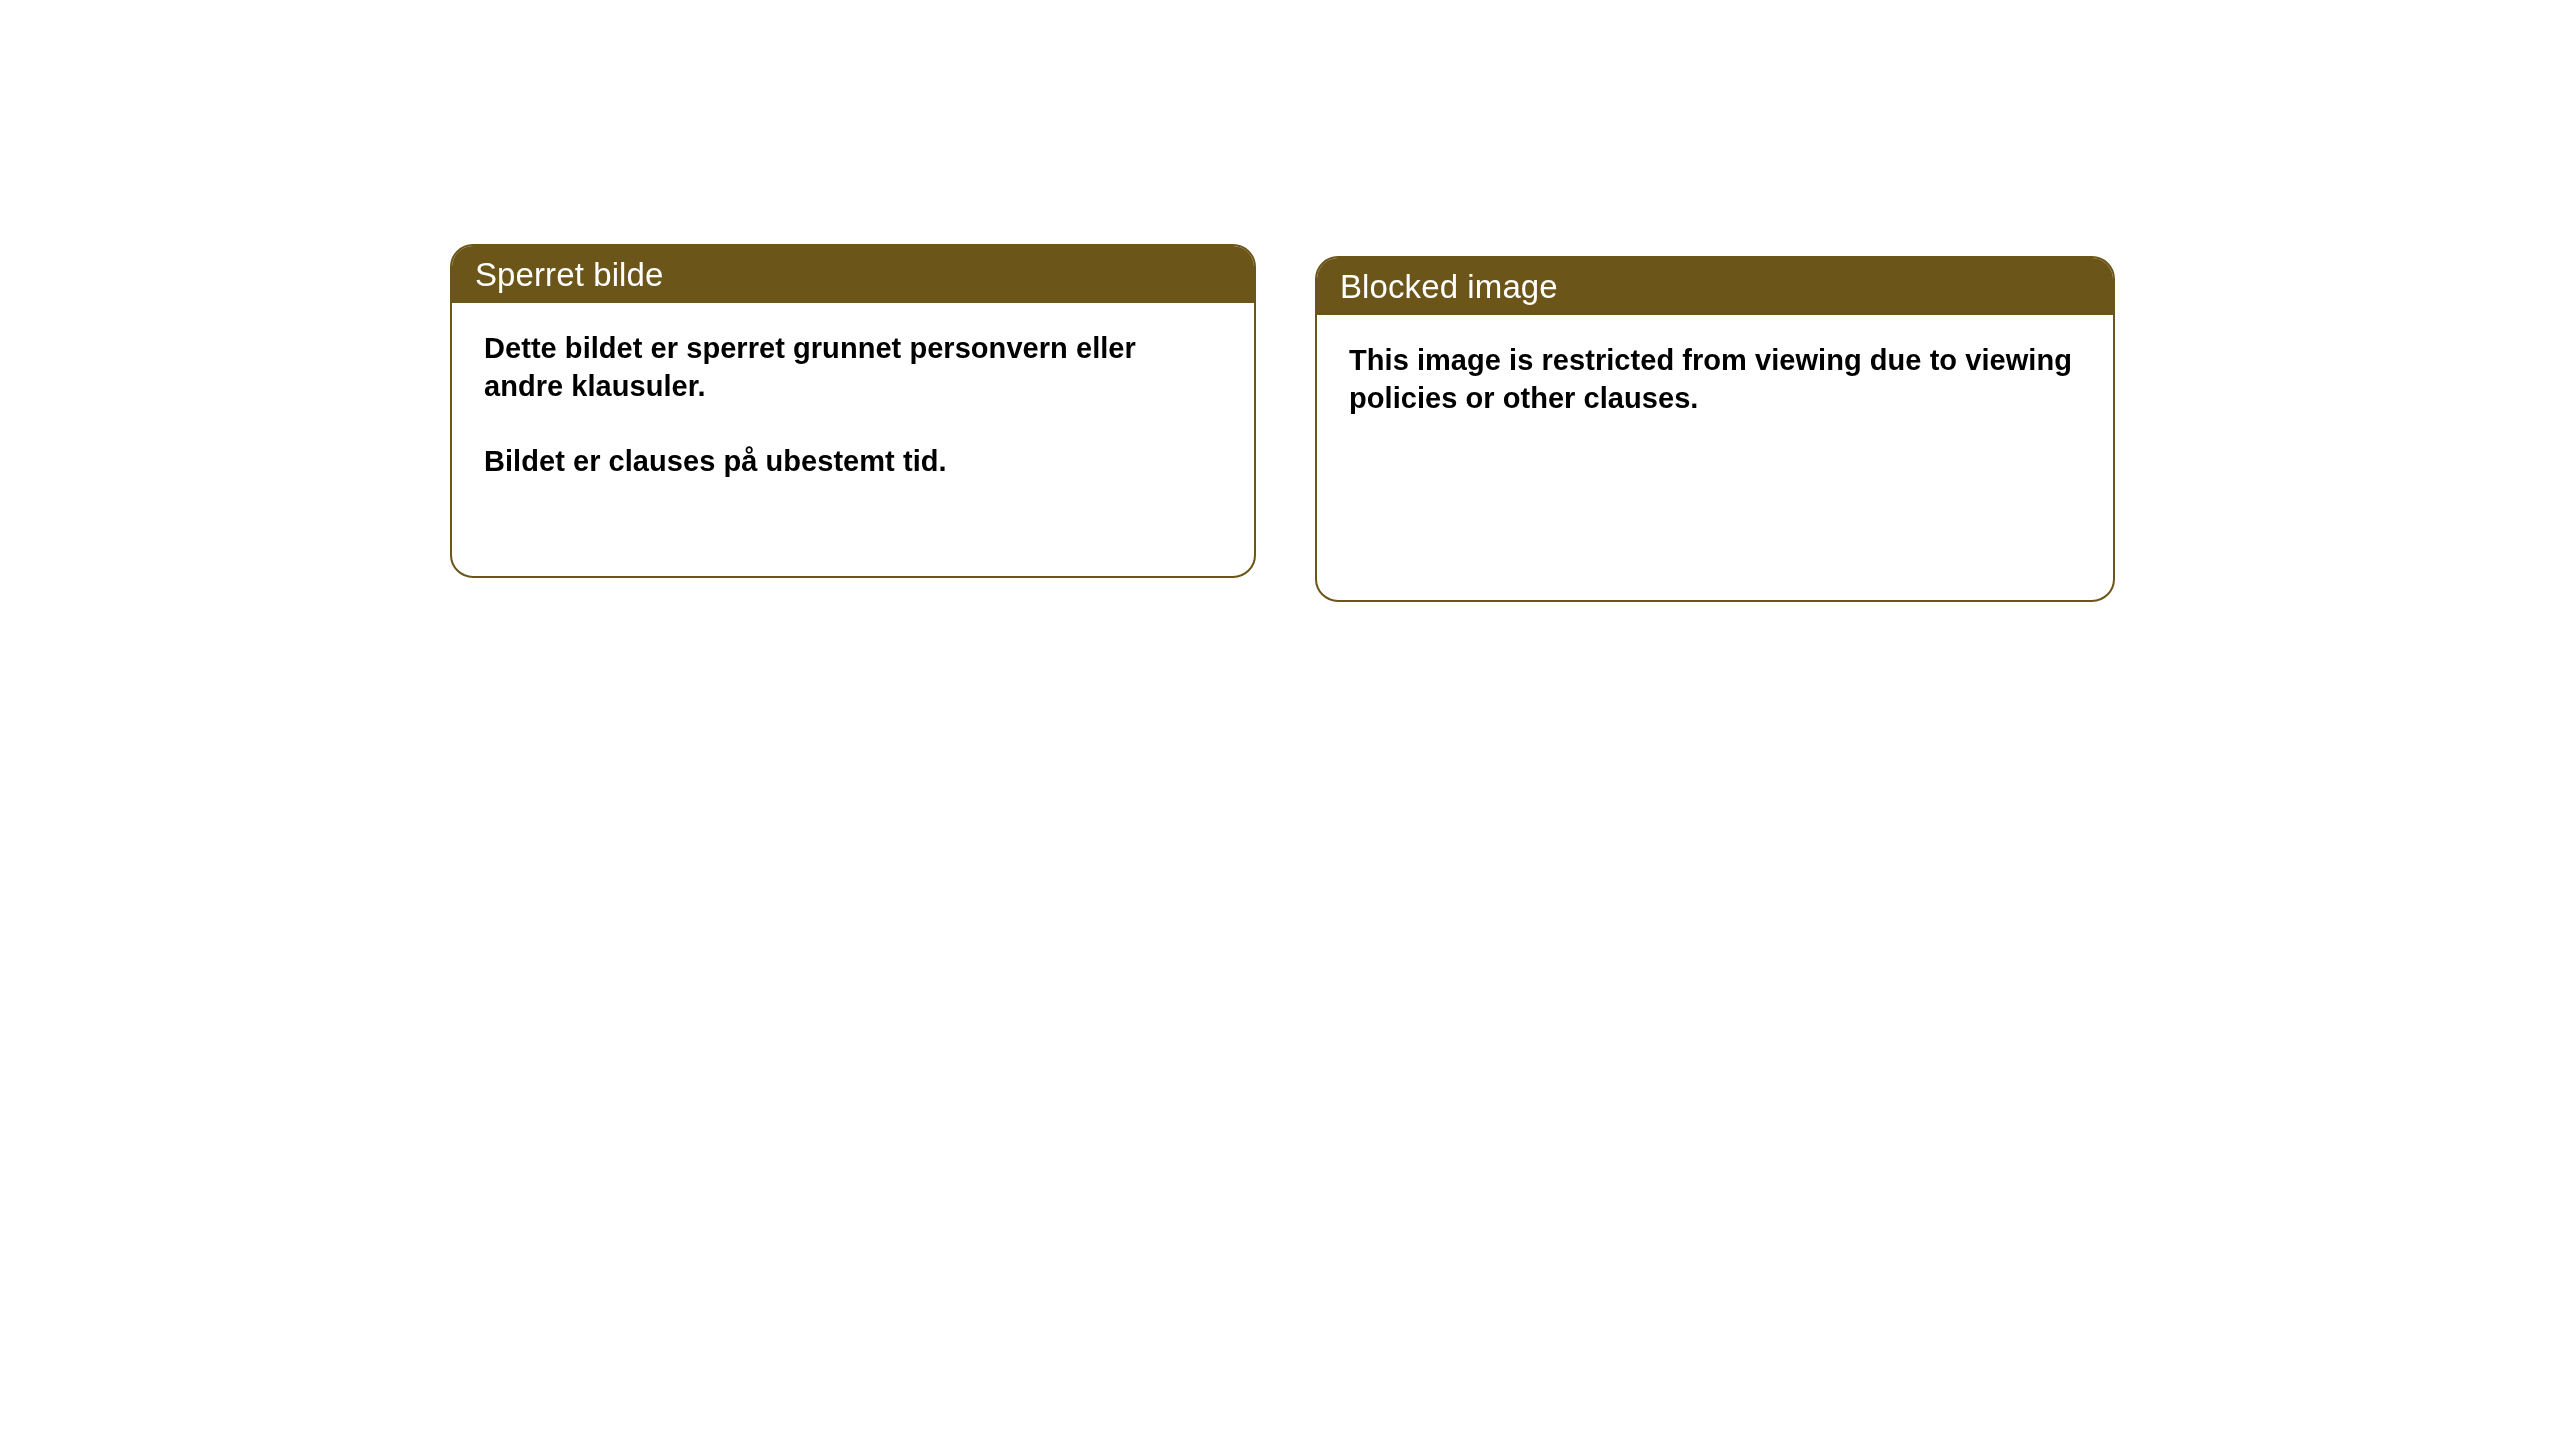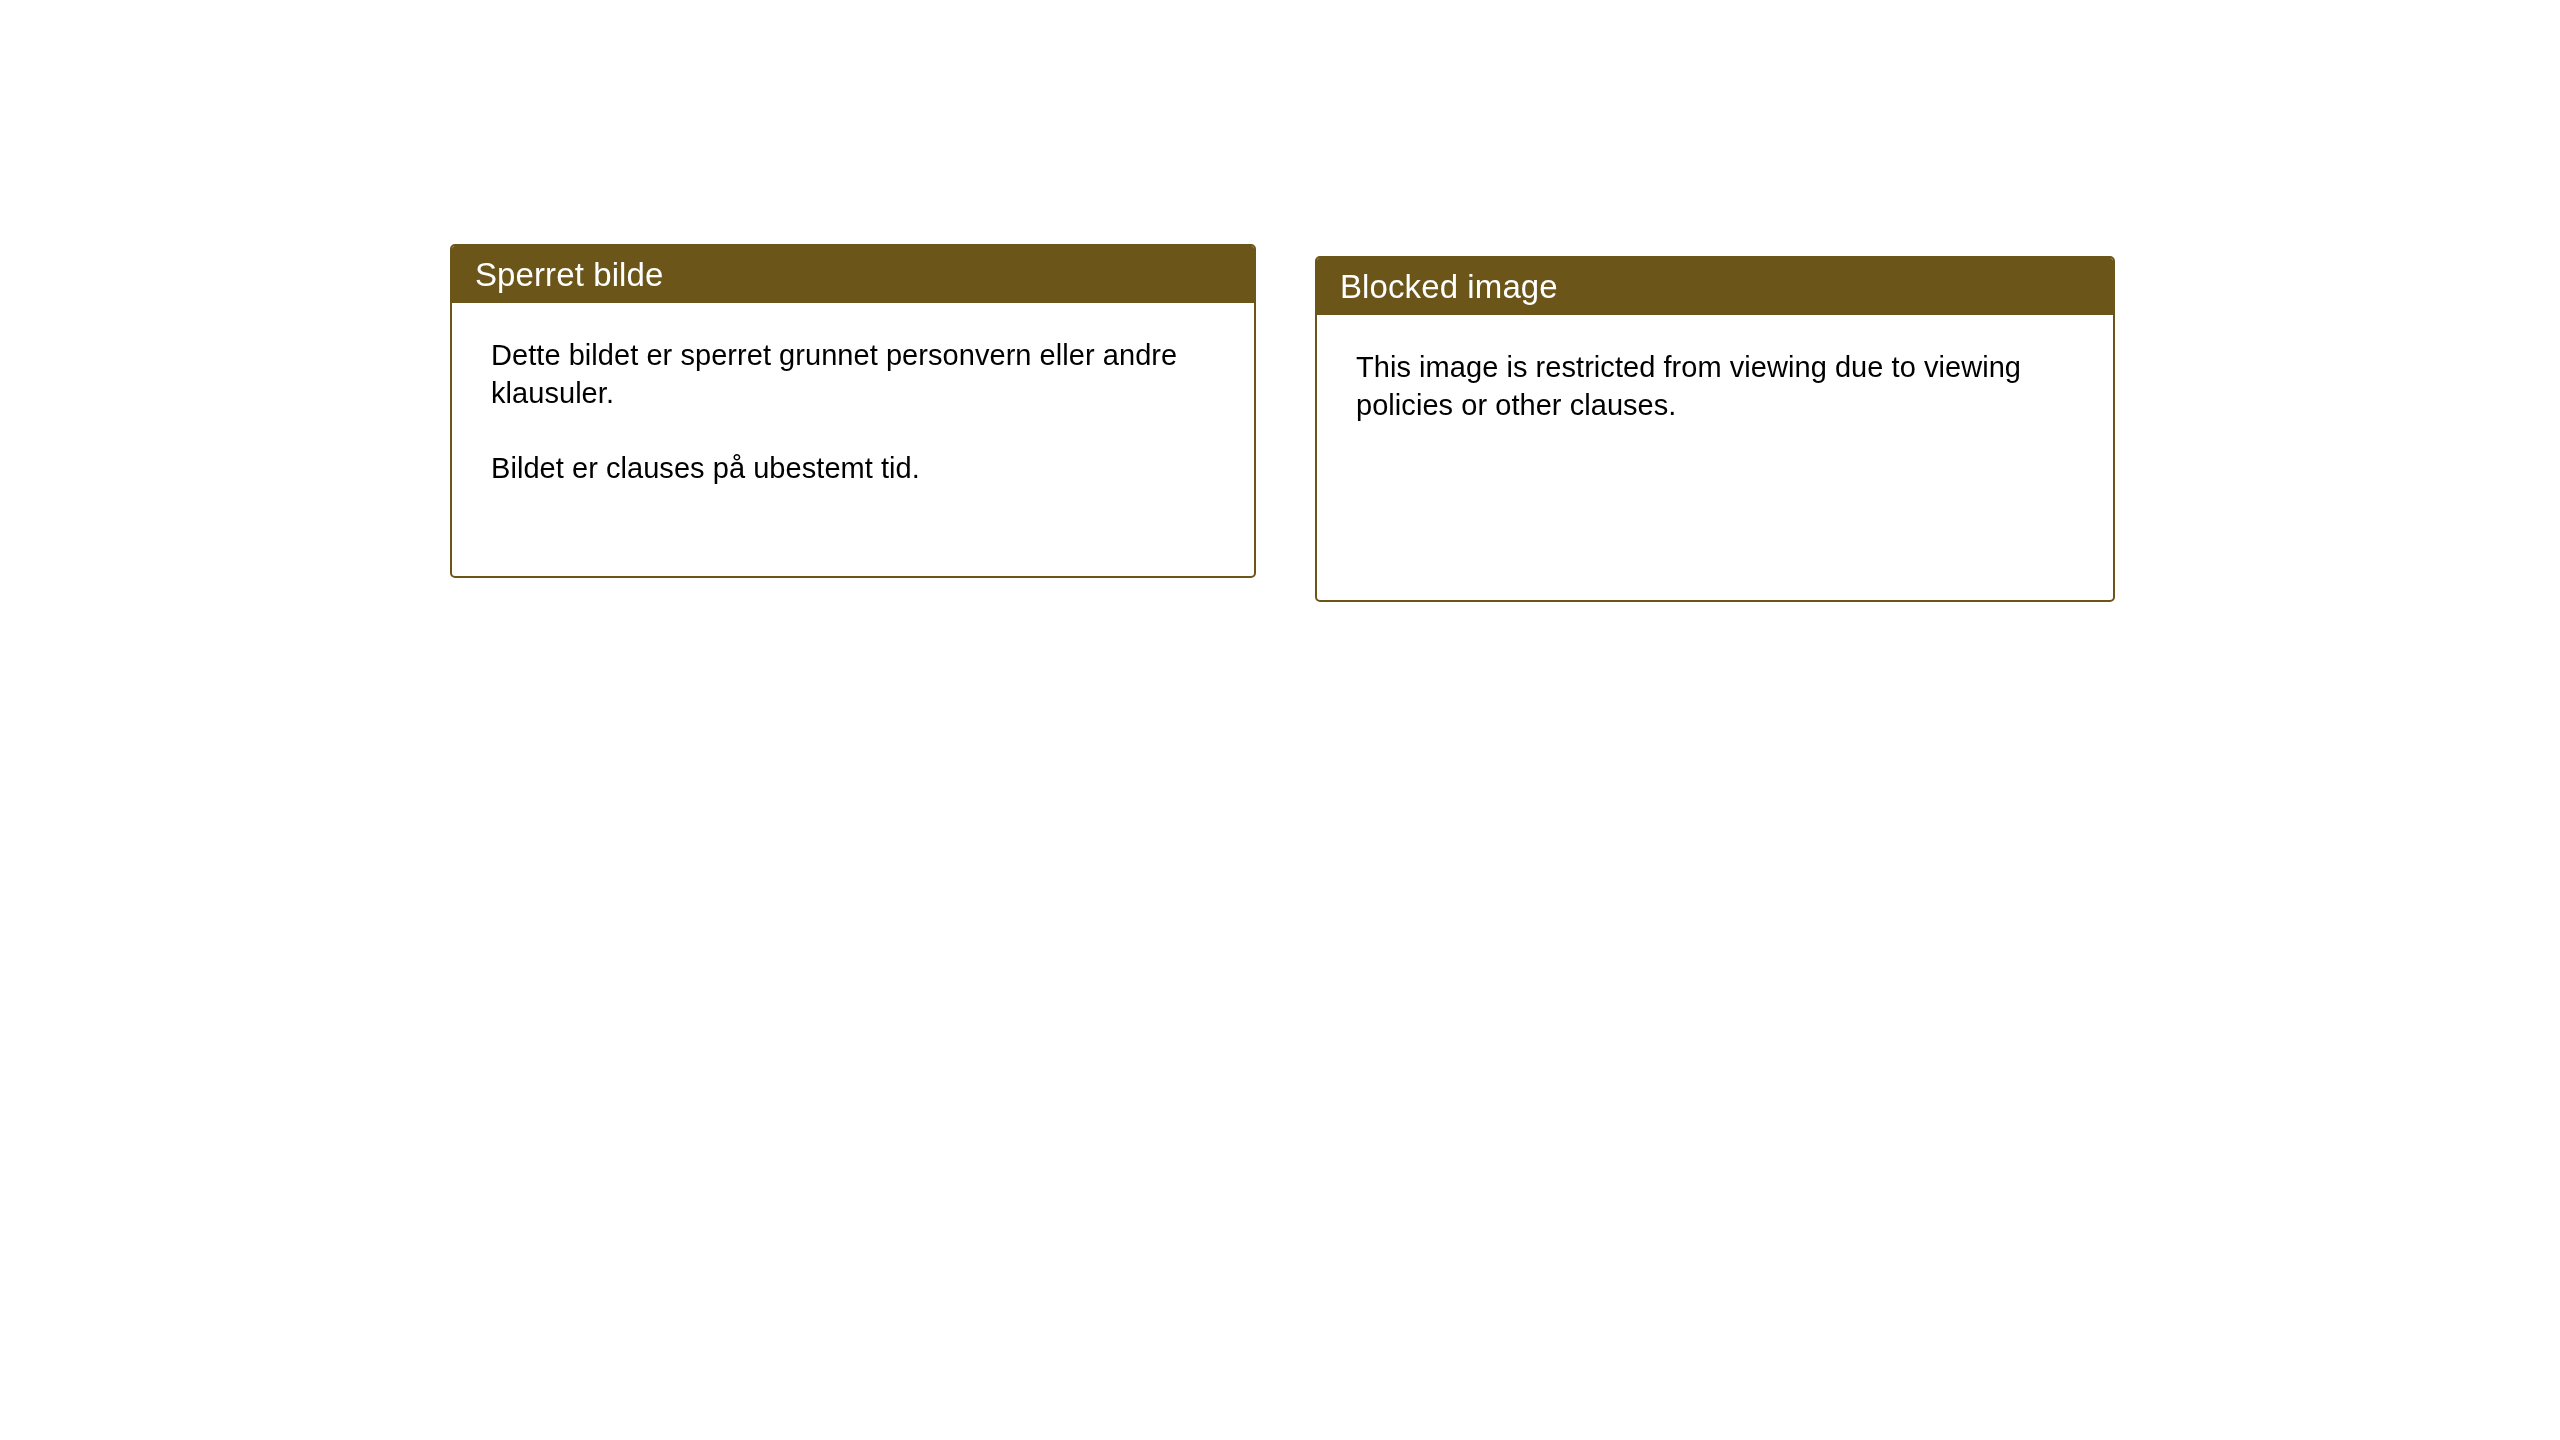--- a/index.html
+++ b/index.html
@@ -17,21 +17,21 @@
     width: 2560px;
     height: 1440px;
     background: #ffffff;
   }
 
   .notice-card {
     position: absolute;
     box-sizing: border-box;
     background: #ffffff;
     border: 2px solid #6b5518;
-    border-radius: 5px;
+    border-radius: 23px;
     overflow: hidden;
   }
 
   #card-blocked-no {
     left: 450px;
     top: 244px;
     width: 806px;
     height: 334px;
   }
 
@@ -64,23 +64,23 @@
   .card-body {
     box-sizing: border-box;
     background: #ffffff;
     padding: 18px 26px 0 24px;
   }
 
   .card-paragraph {
     color: #000000;
     font-family: "Liberation Sans", sans-serif;
     font-size: 29px;
-    font-weight: 400;
+    font-weight: 700;
     line-height: 1.32;
-    margin: 15px;
+    margin: 8px;
     letter-spacing: 0.05px;
   }
 
   .card-paragraph + .card-paragraph {
     margin-top: 36px;
   }
 </style>
 </head>
 <body>
 

